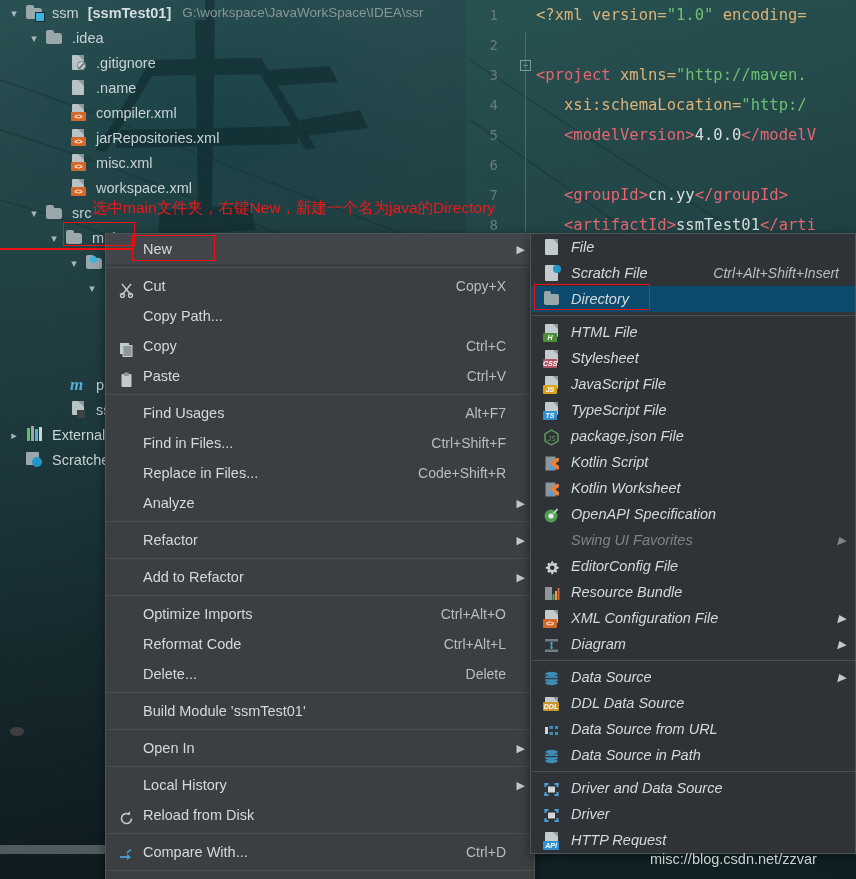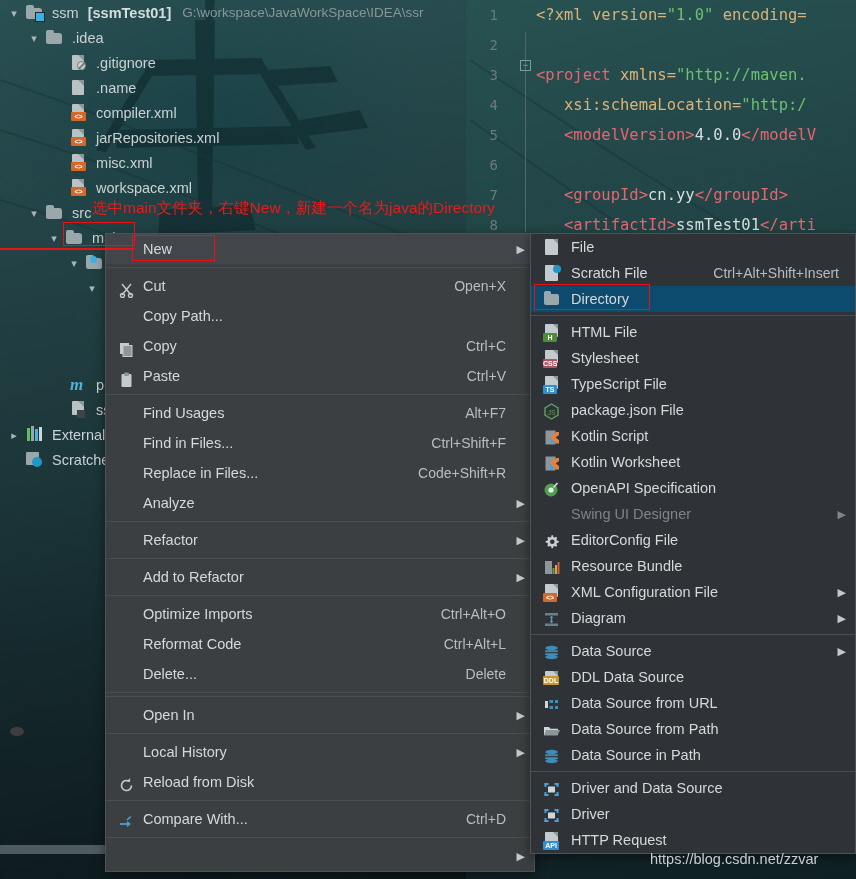--- a/index.html
+++ b/index.html
@@ -147,20 +147,21 @@
   }
   .mi.disabled { color:#7d8588; }
   .msep { height:1px; background:#4a4e51; margin:3px 0; }
 
   
   .submenu {
     position:absolute; left:530px; top:233px; width:326px;
     background:#2f3236; border:1px solid #4e5355;
     color:#d6d9db; font-size:14.5px;
     box-shadow: 0 3px 10px rgba(0,0,0,0.45);
+    font-style: italic;
   }
   .submenu .mi { padding-left:40px; height:26px; line-height:26px; }
   .submenu .mi .mico { top:5px; }
   .submenu .mi .shortcut { right:16px; }
   .submenu .mi.sel { background:#0c4a6e; }
 
   
   .sq { position:absolute; }
   .m-file { width:13px; height:16px; left:2px; top:0; background:#c3cbce; border-radius:1px; }
   .m-file::after{content:"";position:absolute;right:0;top:0;width:5px;height:5px;background:#8d979b;clip-path:polygon(0 0,100% 100%,100% 0);}
@@ -409,21 +410,21 @@
         <svg width="17" height="17" viewBox="0 0 17 17">
             <g stroke="#c3cbce" stroke-width="1.4" fill="none">
               <path d="M4 3 L13 14"></path>
               <path d="M13 3 L4 14"></path>
               <circle cx="4.5" cy="14.5" r="2"></circle>
               <circle cx="12.5" cy="14.5" r="2"></circle>
             </g>
           </svg>
       </span>
       <span>Cut</span>
-      <span class="shortcut">Open+X</span>
+      <span class="shortcut">Copy+X</span>
     </div>
     <div class="mi">
       <span>Copy Path...</span>
     </div>
     <div class="mi">
       <span class="mico">
         <svg width="17" height="17" viewBox="0 0 17 17">
             <rect x="2" y="2" width="9" height="11" fill="#c3cbce"></rect>
             <rect x="5" y="4.5" width="9" height="11" fill="#8d979b" stroke="#c3cbce" stroke-width="1"></rect>
           </svg>
@@ -480,20 +481,23 @@
     <div class="mi">
       <span>Reformat Code</span>
       <span class="shortcut">Ctrl+Alt+L</span>
     </div>
     <div class="mi">
       <span>Delete...</span>
       <span class="shortcut">Delete</span>
     </div>
     <div class="msep"></div>
 
+    <div class="mi">
+      <span>Build Module 'ssmTest01'</span>
+    </div>
     <div class="msep"></div>
 
     <div class="mi">
       <span>Open In</span>
       <span class="sub-arrow">▶</span>
     </div>
     <div class="msep"></div>
 
     <div class="mi">
       <span>Local History</span>
@@ -564,20 +568,27 @@
     <div class="mi">
       <span class="mico">
         <span class="m-file sq" style="height:13px;"></span>
         <span class="m-chip" style="background:#b05465;">CSS</span>
       </span>
       <span>Stylesheet</span>
     </div>
     <div class="mi">
       <span class="mico">
         <span class="m-file sq" style="height:13px;"></span>
+        <span class="m-chip" style="background:#d8a21f;">JS</span>
+      </span>
+      <span>JavaScript File</span>
+    </div>
+    <div class="mi">
+      <span class="mico">
+        <span class="m-file sq" style="height:13px;"></span>
         <span class="m-chip" style="background:#2f8fd0;">TS</span>
       </span>
       <span>TypeScript File</span>
     </div>
     <div class="mi">
       <span class="mico">
         <svg width="17" height="17" viewBox="0 0 17 17">
             <path d="M8.5 1 L15 4.8 L15 12.2 L8.5 16 L2 12.2 L2 4.8 Z" fill="none" stroke="#5fa05f" stroke-width="1.4"></path>
             <text x="8.5" y="11.5" font-size="7" fill="#5fa05f" text-anchor="middle" font-family="Liberation Sans">JS</text>
           </svg>
@@ -608,21 +619,21 @@
       <span class="mico">
         <svg width="17" height="17" viewBox="0 0 17 17">
             <circle cx="8" cy="9" r="6.5" fill="#4f9f4f"></circle>
             <circle cx="8" cy="9" r="2.6" fill="#e8eef0"></circle>
             <path d="M10.5 6.5 L14.5 2" stroke="#d0d7da" stroke-width="1.8"></path>
           </svg>
       </span>
       <span>OpenAPI Specification</span>
     </div>
     <div class="mi disabled">
-      <span>Swing UI Designer</span>
+      <span>Swing UI Favorites</span>
       <span class="sub-arrow" style="color:#7d8588;">▶</span>
     </div>
     <div class="mi">
       <span class="mico">
         <svg width="17" height="17" viewBox="0 0 17 17">
             <path d="M8.5 2.2 L10 2.2 L10.35 4 L11.5 4.6 L13.1 3.8 L14.2 4.9 L13.4 6.5 L14 7.6 L15.8 8 L15.8 9.5 L14 9.9 L13.4 11 L14.2 12.6 L13.1 13.7 L11.5 12.9 L10.35 13.5 L10 15.3 L8.5 15.3 L8.15 13.5 L7 12.9 L5.4 13.7 L4.3 12.6 L5.1 11 L4.5 9.9 L2.7 9.5 L2.7 8 L4.5 7.6 L5.1 6.5 L4.3 4.9 L5.4 3.8 L7 4.6 L8.15 4 Z" fill="#c8cfd2"></path>
             <circle cx="9.25" cy="8.75" r="2.3" fill="#2f3236"></circle>
           </svg>
       </span>
       <span>EditorConfig File</span>
@@ -684,29 +695,20 @@
       <span class="mico">
         <svg width="17" height="17" viewBox="0 0 17 17">
             <path d="M2 5 L5 5 L5 12 L2 12 Z" fill="#cfd6d8"></path>
             <rect x="6.5" y="4" width="3.5" height="3" fill="#3f8db5"></rect>
             <rect x="6.5" y="10" width="3.5" height="3" fill="#3f8db5"></rect>
             <rect x="12" y="4" width="3" height="3" fill="#3f8db5"></rect>
             <rect x="12" y="10" width="3" height="3" fill="#3f8db5"></rect>
           </svg>
       </span>
       <span>Data Source from URL</span>
-    </div>
-    <div class="mi">
-      <span class="mico">
-        <svg width="17" height="17" viewBox="0 0 17 17">
-            <path d="M1 5 L6 5 L7.5 6.8 L15 6.8 L15 13 L1 13 Z" fill="#cfd6d8"></path>
-            <path d="M3 8 L17 8 L14.5 13.5 L1 13.5 Z" fill="#8d979b"></path>
-          </svg>
-      </span>
-      <span>Data Source from Path</span>
     </div>
     <div class="mi">
       <span class="mico">
         <svg width="17" height="17" viewBox="0 0 17 17">
             <ellipse cx="8.5" cy="4" rx="6.3" ry="2.2" fill="#3f8db5"></ellipse>
             <rect x="2.2" y="6.2" width="12.6" height="1.9" fill="#3f8db5"></rect>
             <rect x="2.2" y="9.2" width="12.6" height="1.9" fill="#3f8db5"></rect>
             <ellipse cx="8.5" cy="13" rx="6.3" ry="2.2" fill="#3f8db5"></ellipse>
           </svg>
       </span>
@@ -752,20 +754,20 @@
     </div>
     <div class="mi">
       <span class="mico">
         <span class="m-file sq" style="height:13px;"></span>
         <span class="m-chip" style="background:#2f8fd0;width:16px;">API</span>
       </span>
       <span>HTTP Request</span>
     </div>
   </div>
 
-  <div class="watermark">https://blog.csdn.net/zzvar</div>
+  <div class="watermark">misc://blog.csdn.net/zzvar</div>
 
   <div class="redbox" style="left:63px; top:222px; width:72px; height:24px;"></div>
   <div class="redbox" style="left:132px; top:235px; width:83px; height:26px;"></div>
   <div class="redline" style="left:0px; top:248px; width:134px;"></div>
   <div class="redbox" style="left:534px; top:284px; width:116px; height:26px;"></div>
 
 </div>
 
 </body></html>

